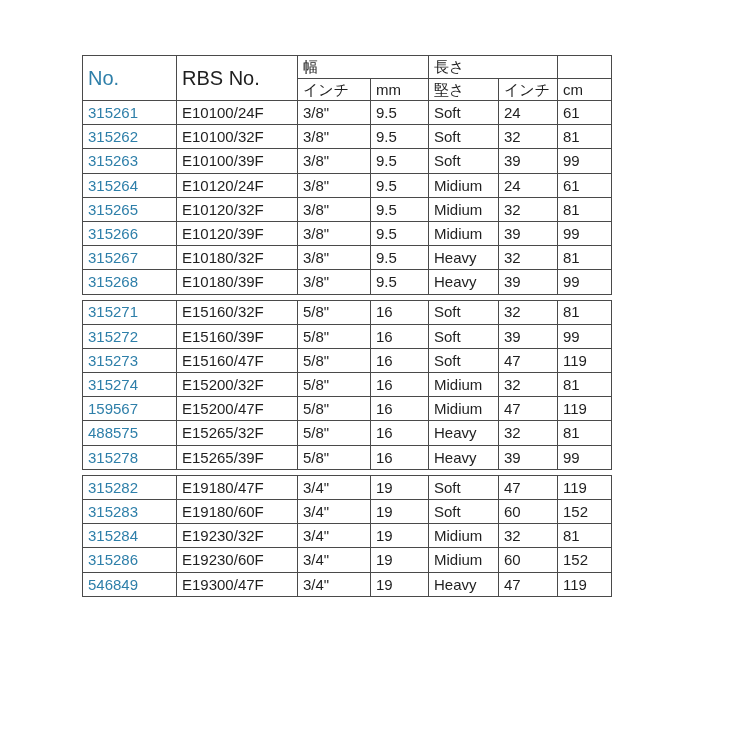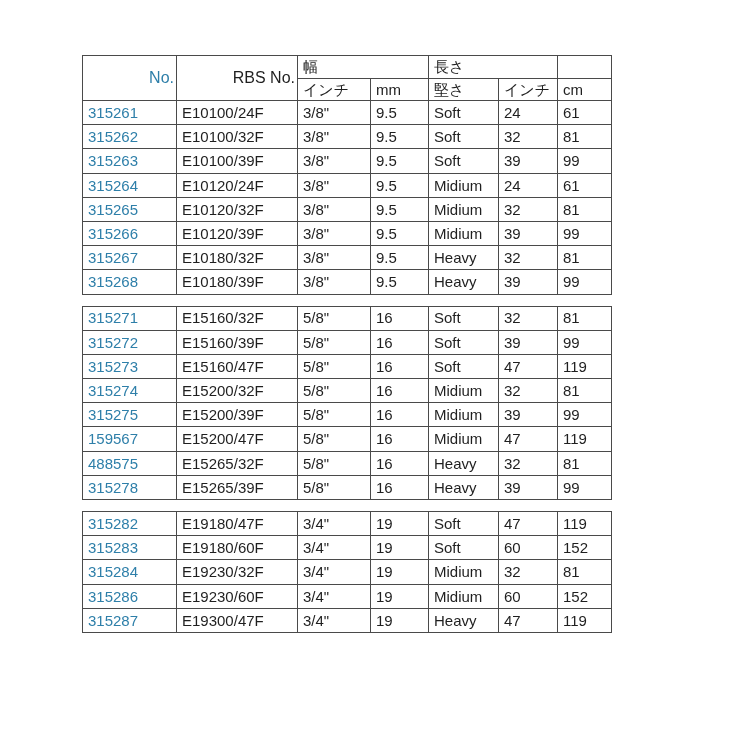--- a/index.html
+++ b/index.html
@@ -14,37 +14,37 @@
     position: absolute;
     left: 82px;
     top: 55px;
     width: 529px;
   }
   table {
     border-collapse: collapse;
     table-layout: fixed;
     width: 529px;
   }
-  table + table { margin-top: 11px; padding-left: 8px; }
+  table + table { margin-top: 5px; padding-left: 8px; }
   th, td {
     border: 1px solid var(--border, #4a4a4a);
     font-weight: normal;
     text-align: left;
     vertical-align: middle;
     padding: 0 2px 0 5px;
     color: var(--text, #1f1f1f);
     font-size: 15px;
     line-height: 1.15;
     white-space: nowrap;
     overflow: hidden;
   }
   td { height: 24.2px; }
   thead tr.top th { height: 23px; }
   thead tr.sub th { height: 22px; }
-  th.big { font-size: 16px; text-align: right; }
+  th.big { font-size: 20px; }
   .blue { color: var(--link, #2e7fa9); }
   td.no-cell { cursor: pointer; }
 </style>
 </head>
 <body>
 
 <div class="table-wrap">
 
   <table>
     <colgroup>
@@ -201,29 +201,20 @@
         <tr>
           <td class="no-cell blue">315274</td>
           <td>E15200/32F</td>
           <td>5/8"</td>
           <td>16</td>
           <td>Midium</td>
           <td>32</td>
           <td>81</td>
         </tr>
 
-        <tr>
-          <td class="no-cell blue">315275</td>
-          <td>E15200/39F</td>
-          <td>5/8"</td>
-          <td>16</td>
-          <td>Midium</td>
-          <td>39</td>
-          <td>99</td>
-        </tr>
 
         <tr>
           <td class="no-cell blue">159567</td>
           <td>E15200/47F</td>
           <td>5/8"</td>
           <td>16</td>
           <td>Midium</td>
           <td>47</td>
           <td>119</td>
         </tr>
@@ -299,21 +290,21 @@
           <td class="no-cell blue">315286</td>
           <td>E19230/60F</td>
           <td>3/4"</td>
           <td>19</td>
           <td>Midium</td>
           <td>60</td>
           <td>152</td>
         </tr>
 
         <tr>
-          <td class="no-cell blue">315287</td>
+          <td class="no-cell blue">546849</td>
           <td>E19300/47F</td>
           <td>3/4"</td>
           <td>19</td>
           <td>Heavy</td>
           <td>47</td>
           <td>119</td>
         </tr>
 
       </tbody>
   </table>

